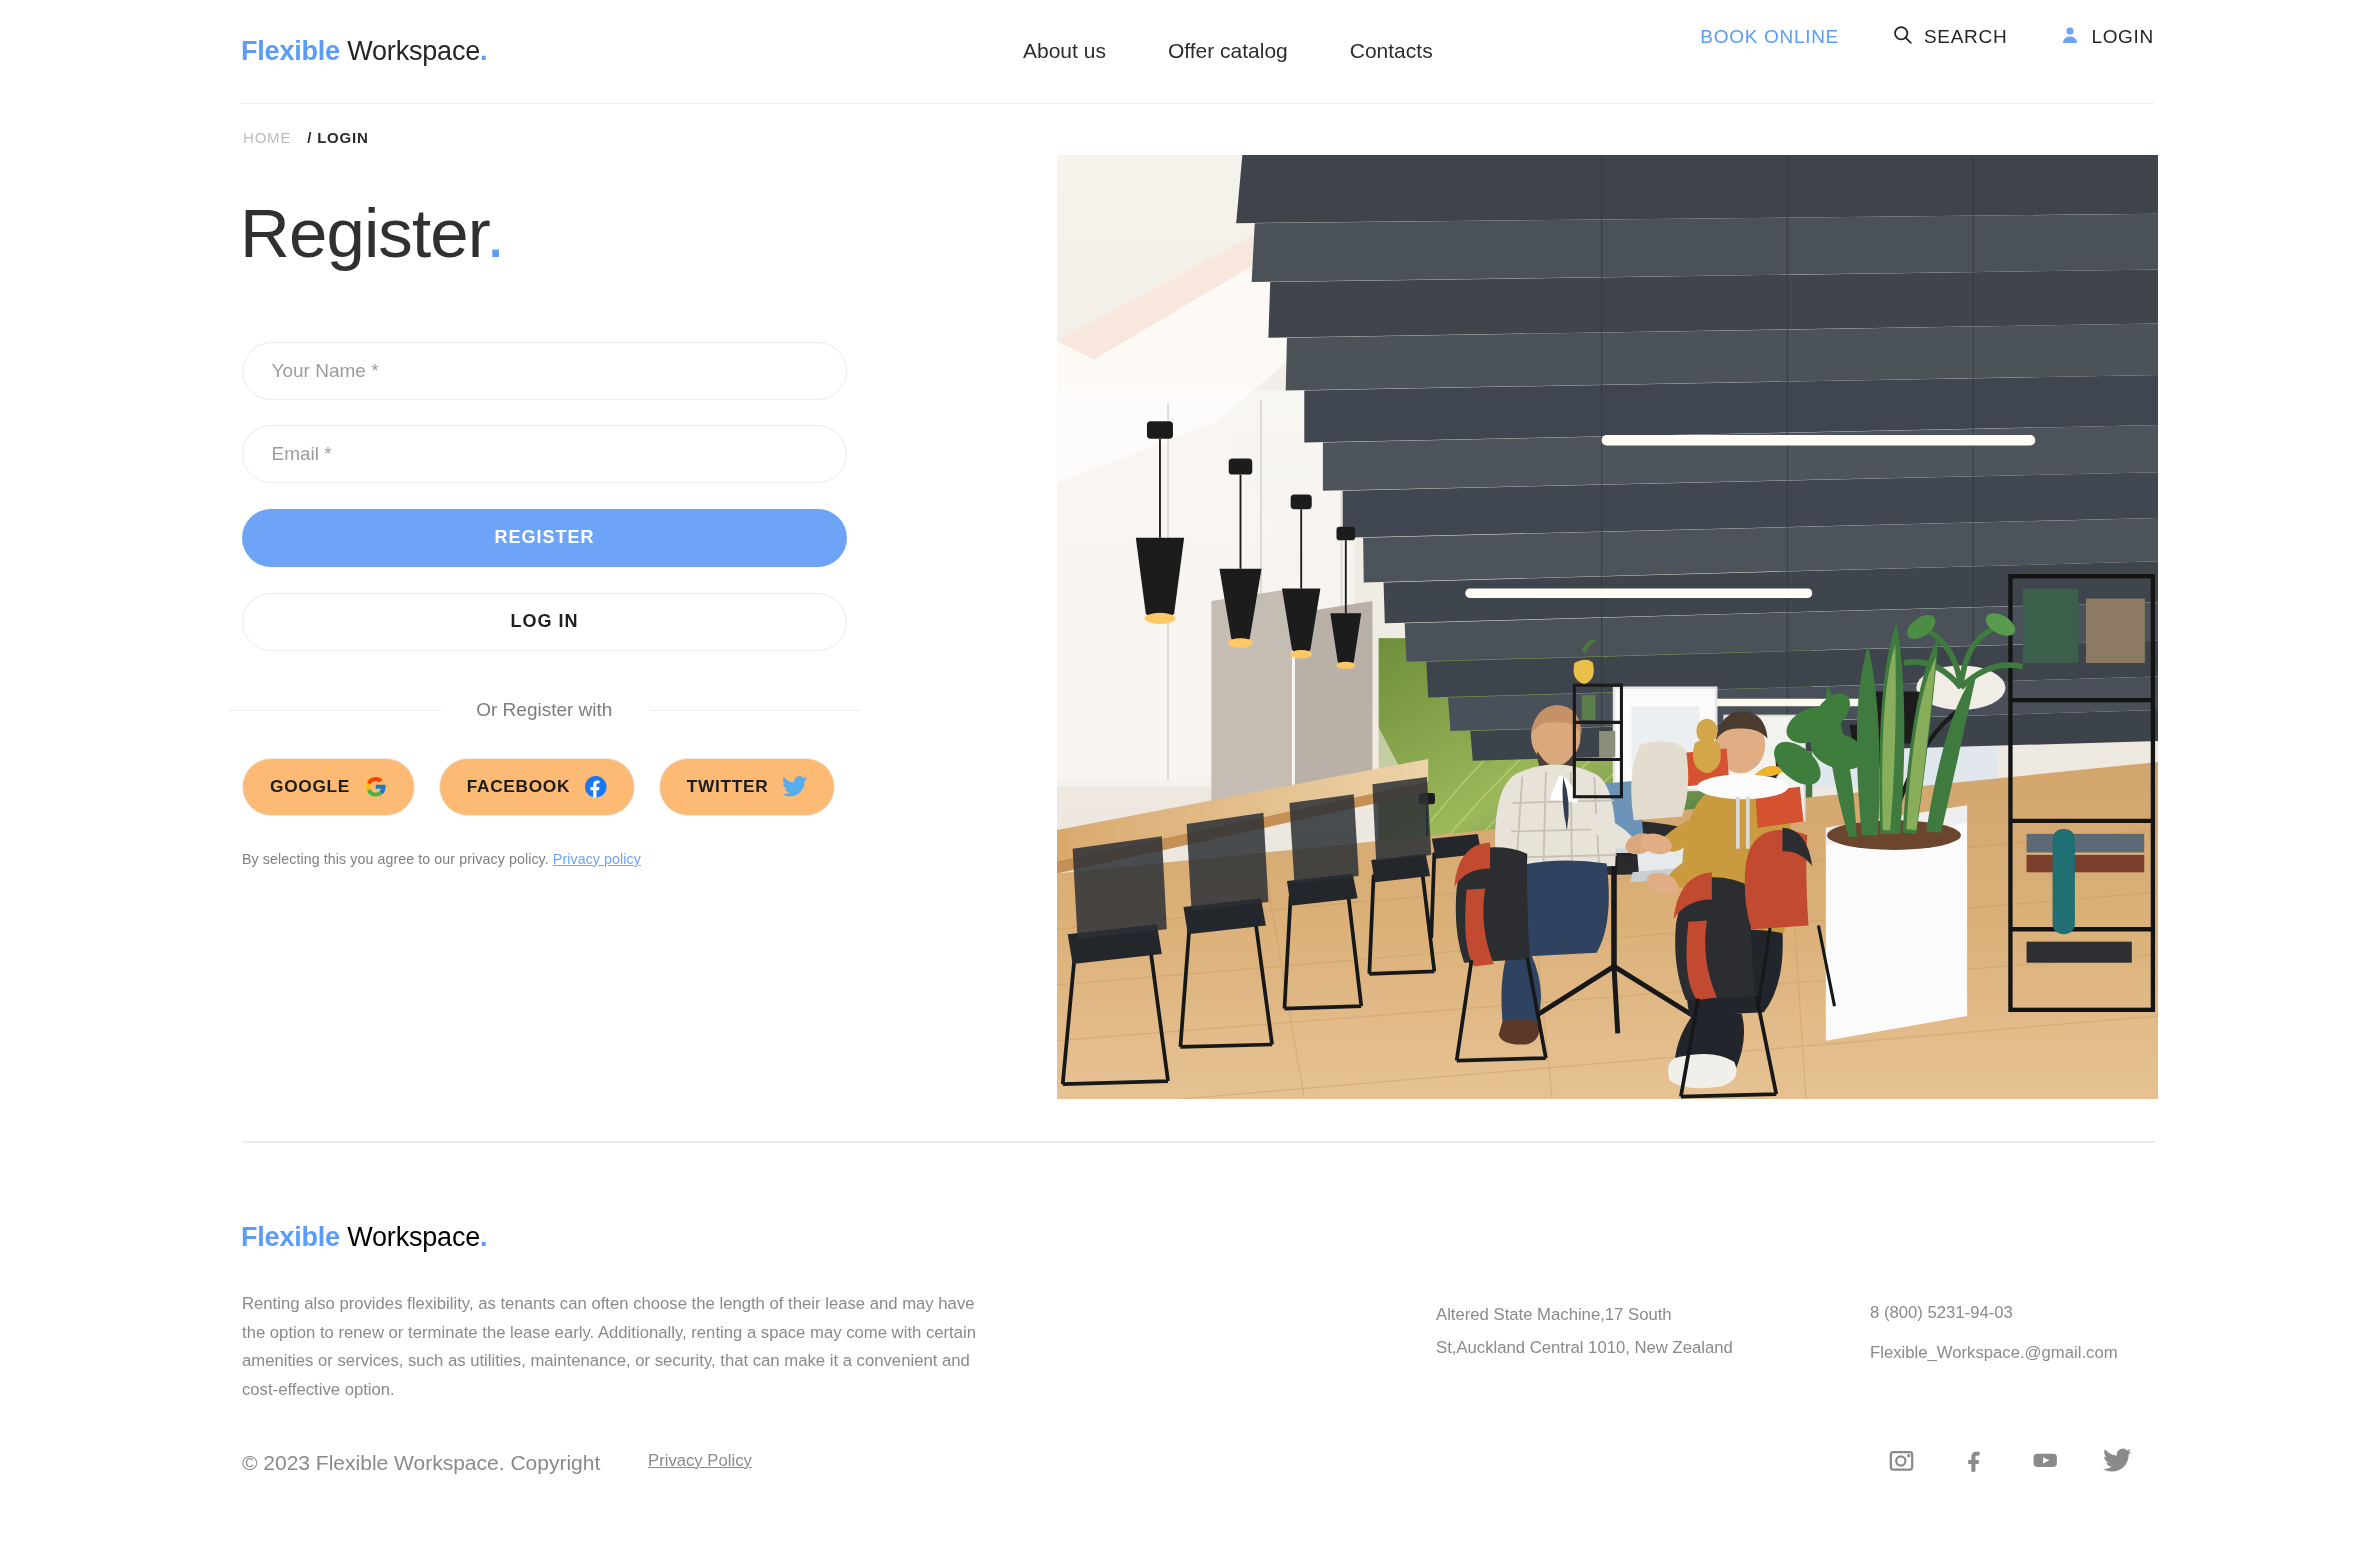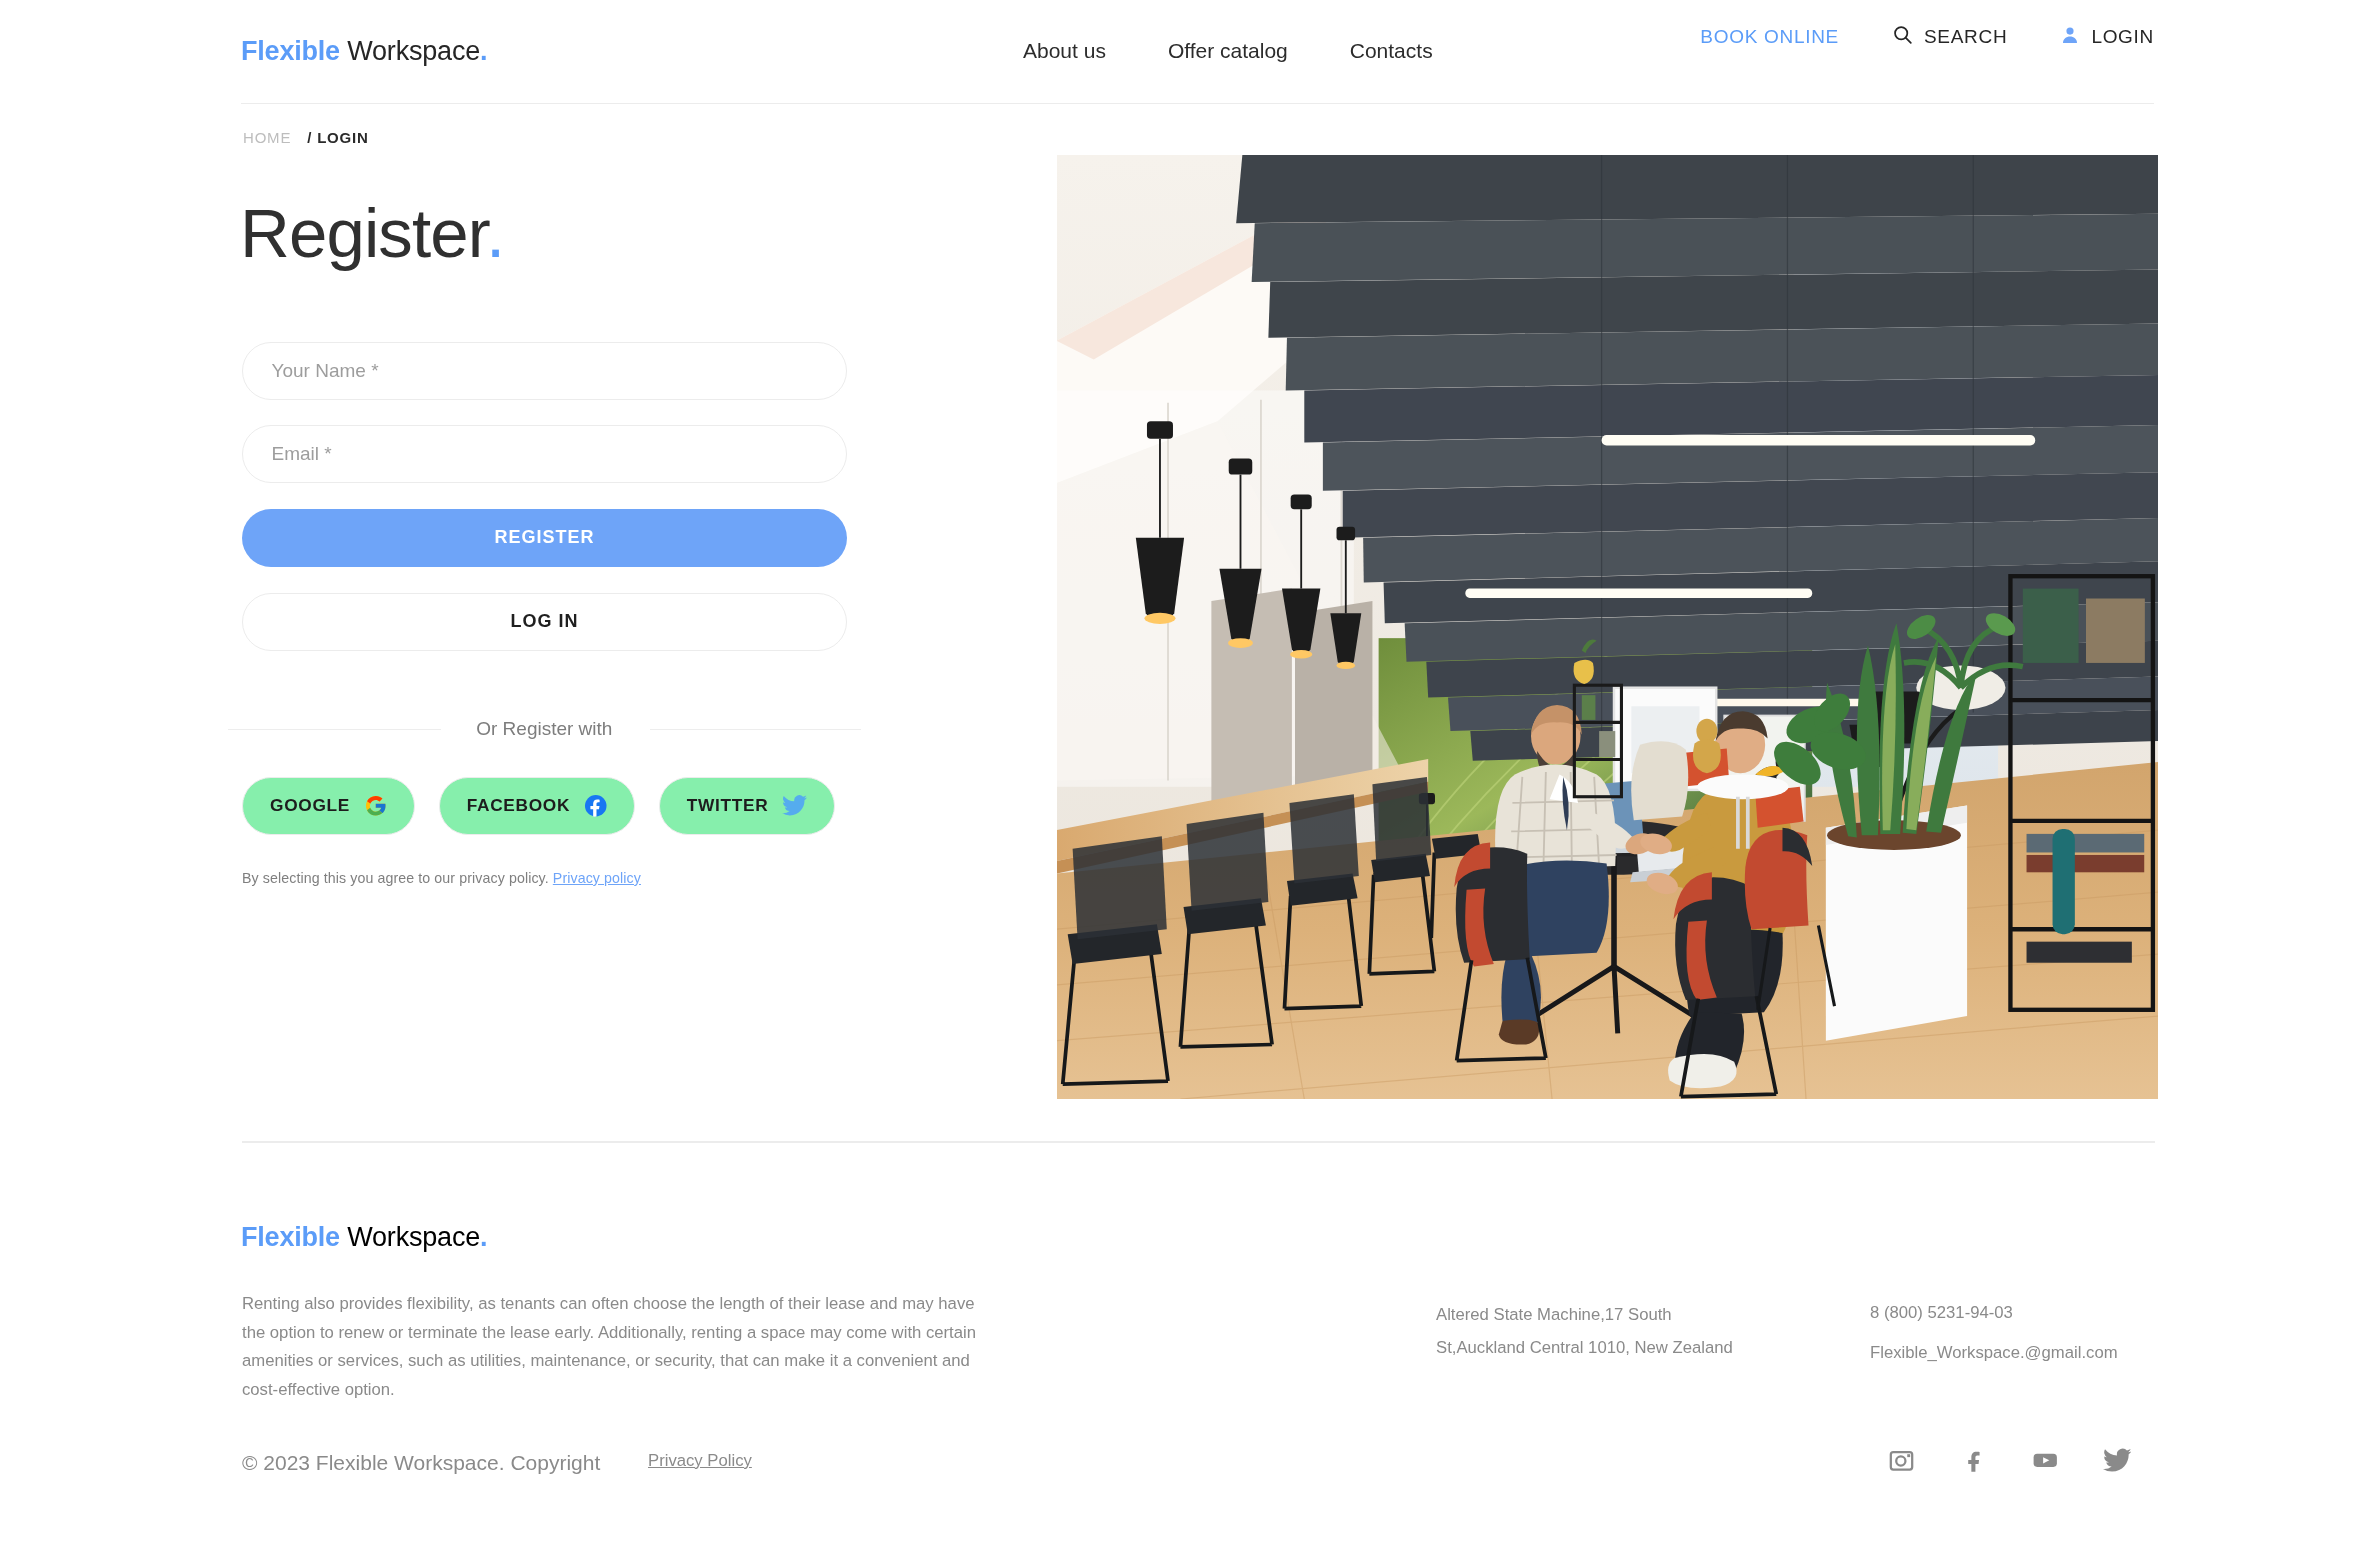--- a/index.html
+++ b/index.html
@@ -186,21 +186,21 @@
     background: #ffffff;
     color: #1f1f1f;
     border: 1.2px solid #ececec;
     margin-top: 26px;
   }
 
   
   .divider {
     position: relative;
     width: 633px;
-    margin-top: 67px;
+    margin-top: 48px;
     margin-left: -14.2px;
     height: 22px;
     display: flex;
     align-items: center;
   }
   .divider .line-l {
     position: absolute; left: 0; top: 50%;
     width: 213px; height: 1.2px; background: #ededed;
   }
   .divider .line-r {
@@ -219,21 +219,21 @@
   
   .socials {
     display: flex;
     gap: 23.5px;
     margin-top: 37px;
   }
   .social-btn {
     height: 58px;
     border: 1.2px solid #ececec;
     border-radius: 30px;
-    background: #86efac;
+    background: #fdba74;
     display: flex;
     align-items: center;
     justify-content: center;
     gap: 13.6px;
     padding: 0 27px;
     cursor: pointer;
     font-family: "Liberation Sans", sans-serif;
     font-size: 17.3px;
     font-weight: 700;
     letter-spacing: 0.7px;

